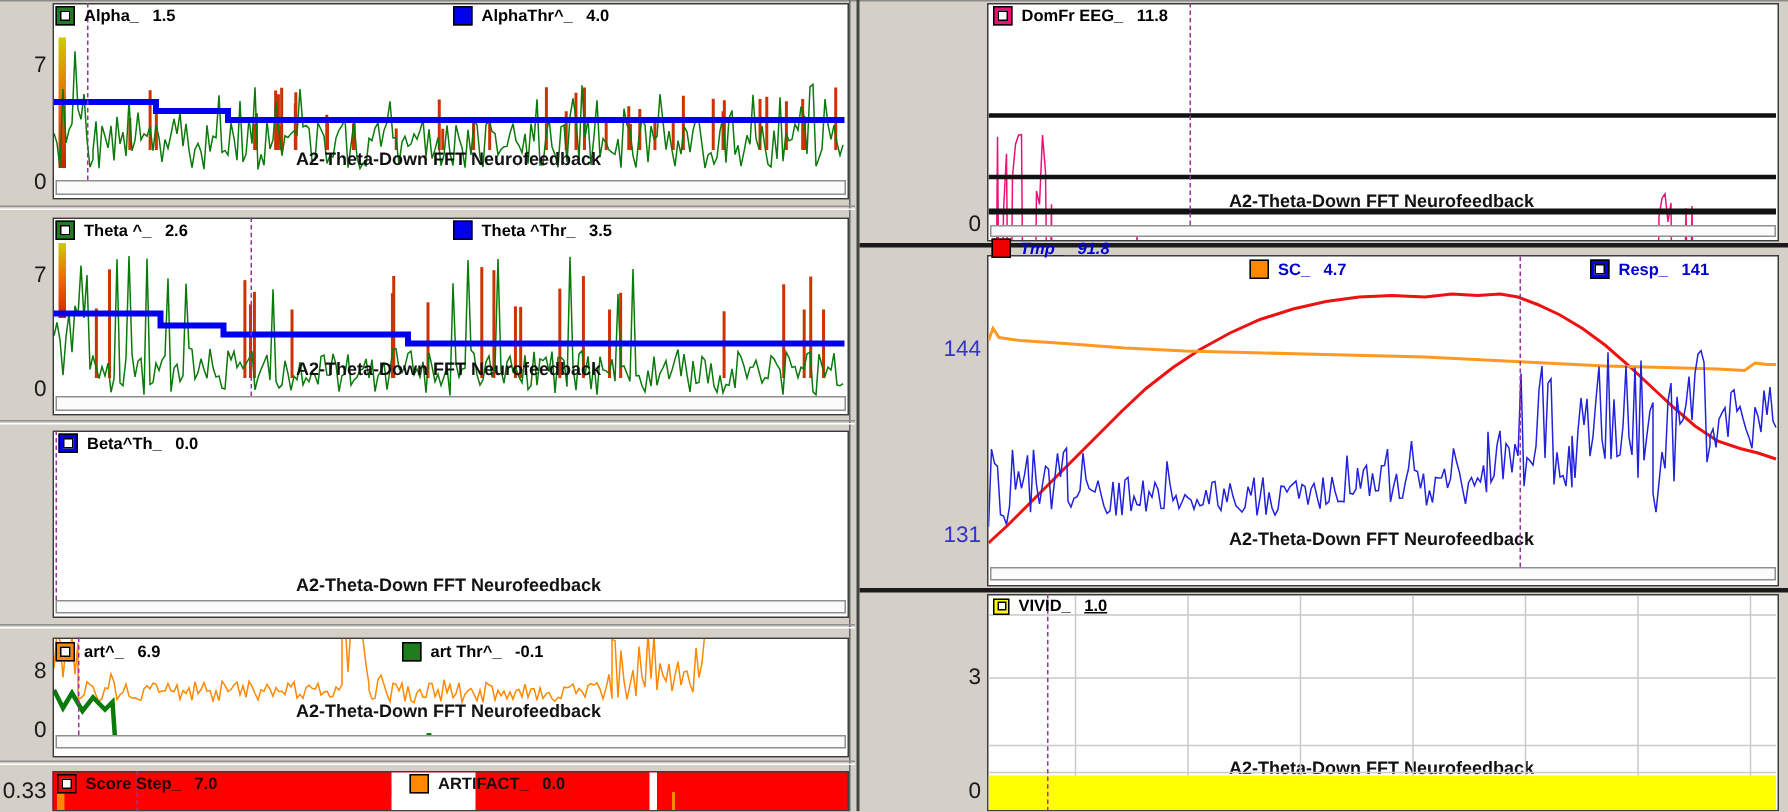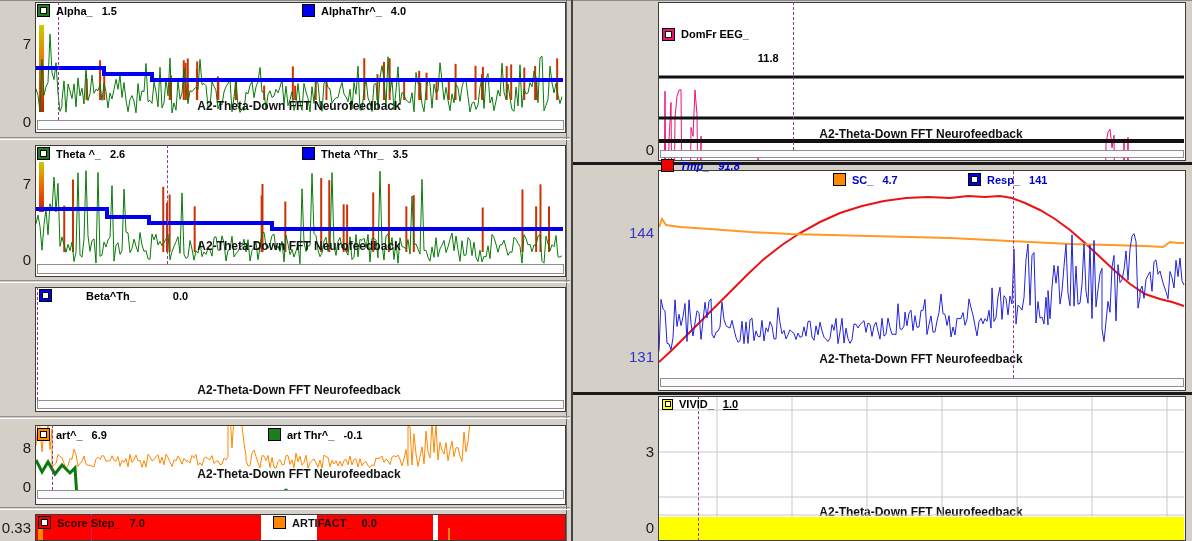--- a/index.html
+++ b/index.html
@@ -164,21 +164,21 @@
     <div class="legend" style="left: 302px; top: 147px;">
       <div class="licon" style="background: rgb(0, 0, 238);"></div>
       <span class="ltext" style="color: rgb(0, 0, 0);">Theta ^Thr_</span>
       <span class="ltext lval" style="color: rgb(0, 0, 0);">3.5</span>
     </div>
     <div class="panel" style="left: 35px; top: 287px; width: 531px; height: 125px; background: rgb(255, 255, 255);"></div>
     <div class="caption" style="left: 299px; top: 383px;">A2-Theta-Down FFT Neurofeedback</div>
     <svg class="psvg" width="529" height="123" viewBox="36 288 529 123" style="left: 36px; top: 288px;"></svg>
     <div class="cursor" style="left: 37px; top: 287px; height: 113px; border-left-color: rgb(153, 51, 153);"></div>
     <div class="strip" style="left: 37px; top: 400px; width: 527px; height: 9px;"></div>
-    <div class="legend" style="left: 39px; top: 289px; gap: 28px;">
+    <div class="legend" style="left: 39px; top: 289px;">
       <div class="licon" style="background: rgb(0, 0, 238);">
         <div class="ctr"></div>
       </div>
       <span class="ltext" style="color: rgb(0, 0, 0);">Beta^Th_</span>
       <span class="ltext lval" style="color: rgb(0, 0, 0);">0.0</span>
     </div>
     <div class="ytick" style="left: -3px; top: 440px; color: rgb(26, 26, 26);">8</div>
     <div class="ytick" style="left: -3px; top: 479px; color: rgb(26, 26, 26);">0</div>
     <div class="panel" style="left: 35px; top: 425px; width: 531px; height: 80px; background: rgb(255, 255, 255);"></div>
     <div class="caption" style="left: 299px; top: 467px;">A2-Theta-Down FFT Neurofeedback</div>
@@ -234,21 +234,21 @@
       <line x1="659" x2="1184" y1="118" y2="118" stroke="#111111" stroke-width="3"></line>
       <line x1="659" x2="1184" y1="141" y2="141" stroke="#111111" stroke-width="4"></line>
     </svg>
     <div class="cursor" style="left: 793px; top: 2px; height: 148px; border-left-color: rgb(153, 51, 153);"></div>
     <div class="strip" style="left: 660px; top: 150px; width: 524px; height: 8px;"></div>
     <div class="legend" style="left: 662px; top: 4px;">
       <div class="licon" style="background: rgb(238, 16, 119);">
         <div class="ctr"></div>
       </div>
       <span class="ltext" style="color: rgb(0, 0, 0);">DomFr EEG_</span>
-      <span class="ltext lval" style="color: rgb(0, 0, 0); margin-top: 48px;">11.8</span>
+      <span class="ltext lval" style="color: rgb(0, 0, 0);">11.8</span>
     </div>
     <div class="ytick" style="left: 620px; top: 225px; color: rgb(51, 51, 204);">144</div>
     <div class="ytick" style="left: 620px; top: 349px; color: rgb(51, 51, 204);">131</div>
     <div class="panel" style="left: 658px; top: 170px; width: 528px; height: 221px; background: rgb(255, 255, 255);"></div>
     <div class="caption" style="left: 921px; top: 352px;">A2-Theta-Down FFT Neurofeedback</div>
     <svg class="psvg" width="526" height="219" viewBox="659 171 526 219" style="left: 659px; top: 171px;">
       <polyline points="659,362 672,350 686,336 700,322 716,306 732,290 748,274 764,259 782,245 800,233 820,222 840,213 862,206 884,201 906,198 928,197 950,198 968,196 985,197 1000,196 1012,198 1025,203 1040,210 1055,219 1070,230 1085,243 1100,257 1115,271 1130,284 1145,294 1160,299 1172,302 1184,306" fill="none" stroke="#ee1111" stroke-width="2"></polyline>
       <polyline points="659,227 662,219 666,225 680,227 710,229 750,232 790,234 830,235 870,236 910,237 950,238 990,240 1030,242 1070,244 1110,245 1145,246 1163,247 1170,242 1178,243 1184,243" fill="none" stroke="#ff9922" stroke-width="2"></polyline>
       <polyline points="659,351.3 661,299.4 663,308.9 665,310.9 667,343.2 669,344.0 671,349.7 673,337.8 675,299.8 677,326.5 679,314.3 681,325.6 683,316.6 685,303.5 687,341.5 689,299.8 691,323.3 693,336.0 695,323.0 697,310.8 699,312.7 701,339.4 703,320.8 705,302.3 707,317.9 709,301.5 711,298.8 712,334.2 714,338.0 716,332.2 718,331.1 720,327.0 722,302.1 724,319.5 726,325.6 728,327.1 730,328.0 732,320.4 734,329.4 736,337.5 738,342.2 740,340.8 742,321.2 744,343.7 746,321.9 748,343.4 750,320.0 752,318.2 754,340.7 756,330.9 758,336.4 760,336.9 762,320.4 764,341.0 766,327.8 768,331.6 770,321.6 772,326.2 774,339.0 776,338.8 778,307.6 780,322.8 782,333.8 784,330.4 786,339.0 788,334.7 790,329.8 792,331.9 794,333.3 796,339.5 798,333.1 800,337.2 802,336.5 804,326.8 806,336.1 808,321.5 810,321.0 812,337.0 814,340.3 816,325.8 818,334.8 820,322.2 822,330.9 824,337.2 826,339.2 828,341.4 830,338.3 832,324.5 834,330.3 836,318.4 838,343.6 840,331.9 842,318.3 844,343.1 846,328.2 848,338.7 850,343.4 852,339.6 854,324.1 856,324.3 858,328.0 860,324.5 862,322.6 864,320.7 866,332.4 868,323.0 870,324.3 872,336.4 874,326.0 876,322.3 878,331.1 880,339.1 882,318.3 884,336.1 886,334.4 888,318.1 890,327.5 892,334.4 894,334.1 896,334.5 898,303.7 900,328.9 902,329.4 904,326.0 905,312.1 907,325.8 909,313.2 911,310.2 913,330.6 915,315.6 917,327.3 919,327.0 921,310.5 923,310.3 925,299.4 927,334.5 929,324.5 931,315.9 933,332.1 935,332.0 937,320.9 939,312.5 941,294.0 943,313.5 945,314.4 947,325.5 949,315.7 951,336.9 953,327.0 955,335.0 957,318.3 959,318.7 961,318.5 963,312.5 965,325.3 967,319.3 969,298.9 971,307.7 973,315.1 975,325.7 977,335.9 979,321.8 981,318.3 983,323.8 985,318.7 987,321.3 989,310.3 991,328.1 992,287.9 994,321.4 996,317.4 998,296.7 1000,287.2 1002,319.4 1004,295.7 1006,298.6 1008,314.9 1010,296.1 1012,303.9 1014,249.0 1016,324.1 1018,305.1 1020,307.2 1022,310.1 1024,297.5 1026,259.8 1028,244.0 1030,305.3 1032,255.5 1034,252.6 1036,323.0 1038,301.6 1040,318.1 1042,317.0 1044,324.1 1046,297.3 1048,324.9 1048,290.6 1050,318.7 1052,287.1 1054,265.3 1056,283.2 1058,265.9 1060,304.1 1062,290.9 1064,266.2 1066,244.4 1068,293.2 1070,305.8 1072,234.8 1074,306.2 1076,266.2 1078,304.3 1080,303.2 1082,284.2 1084,243.9 1086,291.6 1088,303.3 1090,245.1 1092,318.5 1094,240.4 1096,306.9 1098,289.8 1100,273.8 1102,268.3 1102,329.0 1104,341.5 1106,321.8 1108,301.3 1110,312.3 1112,267.2 1114,255.4 1116,320.9 1118,264.6 1120,282.6 1122,279.9 1124,269.7 1126,251.0 1128,280.2 1130,248.9 1132,236.1 1134,233.7 1136,241.6 1138,308.1 1140,296.8 1140,290.8 1142,286.0 1144,298.3 1146,279.4 1148,275.3 1150,271.8 1152,291.3 1154,261.7 1156,259.9 1158,274.2 1160,271.0 1162,279.0 1164,286.1 1166,291.6 1168,298.8 1170,271.5 1172,277.6 1174,288.0 1176,260.4 1178,276.6 1180,258.0 1182,280.7 1184,285.0" fill="none" stroke="#2222dd" stroke-width="1"></polyline>
     </svg>
@@ -257,21 +257,21 @@
     <div class="legend" style="left: 661px; top: 159px; font-style: italic;">
       <div class="licon" style="background: rgb(238, 0, 0);"></div>
       <span class="ltext" style="color: rgb(0, 0, 204);">Tmp_</span>
       <span class="ltext lval" style="color: rgb(0, 0, 204);">91.8</span>
     </div>
     <div class="legend" style="left: 833px; top: 173px;">
       <div class="licon" style="background: rgb(255, 136, 0);"></div>
       <span class="ltext" style="color: rgb(0, 0, 204);">SC_</span>
       <span class="ltext lval" style="color: rgb(0, 0, 204);">4.7</span>
     </div>
-    <div class="legend" style="left: 968px; top: 173px;">
+    <div class="legend" style="left: 1060px; top: 173px;">
       <div class="licon" style="background: rgb(0, 0, 238);">
         <div class="ctr"></div>
       </div>
       <span class="ltext" style="color: rgb(0, 0, 204);">Resp_</span>
       <span class="ltext lval" style="color: rgb(0, 0, 204);">141</span>
     </div>
     <div class="ytick" style="left: 620px; top: 444px; color: rgb(26, 26, 26);">3</div>
     <div class="ytick" style="left: 620px; top: 520px; color: rgb(26, 26, 26);">0</div>
     <div class="panel" style="left: 658px; top: 396px; width: 528px; height: 145px; background: rgb(255, 255, 255);"></div>
     <div class="caption" style="left: 921px; top: 505px; z-index: 0;">A2-Theta-Down FFT Neurofeedback</div>

